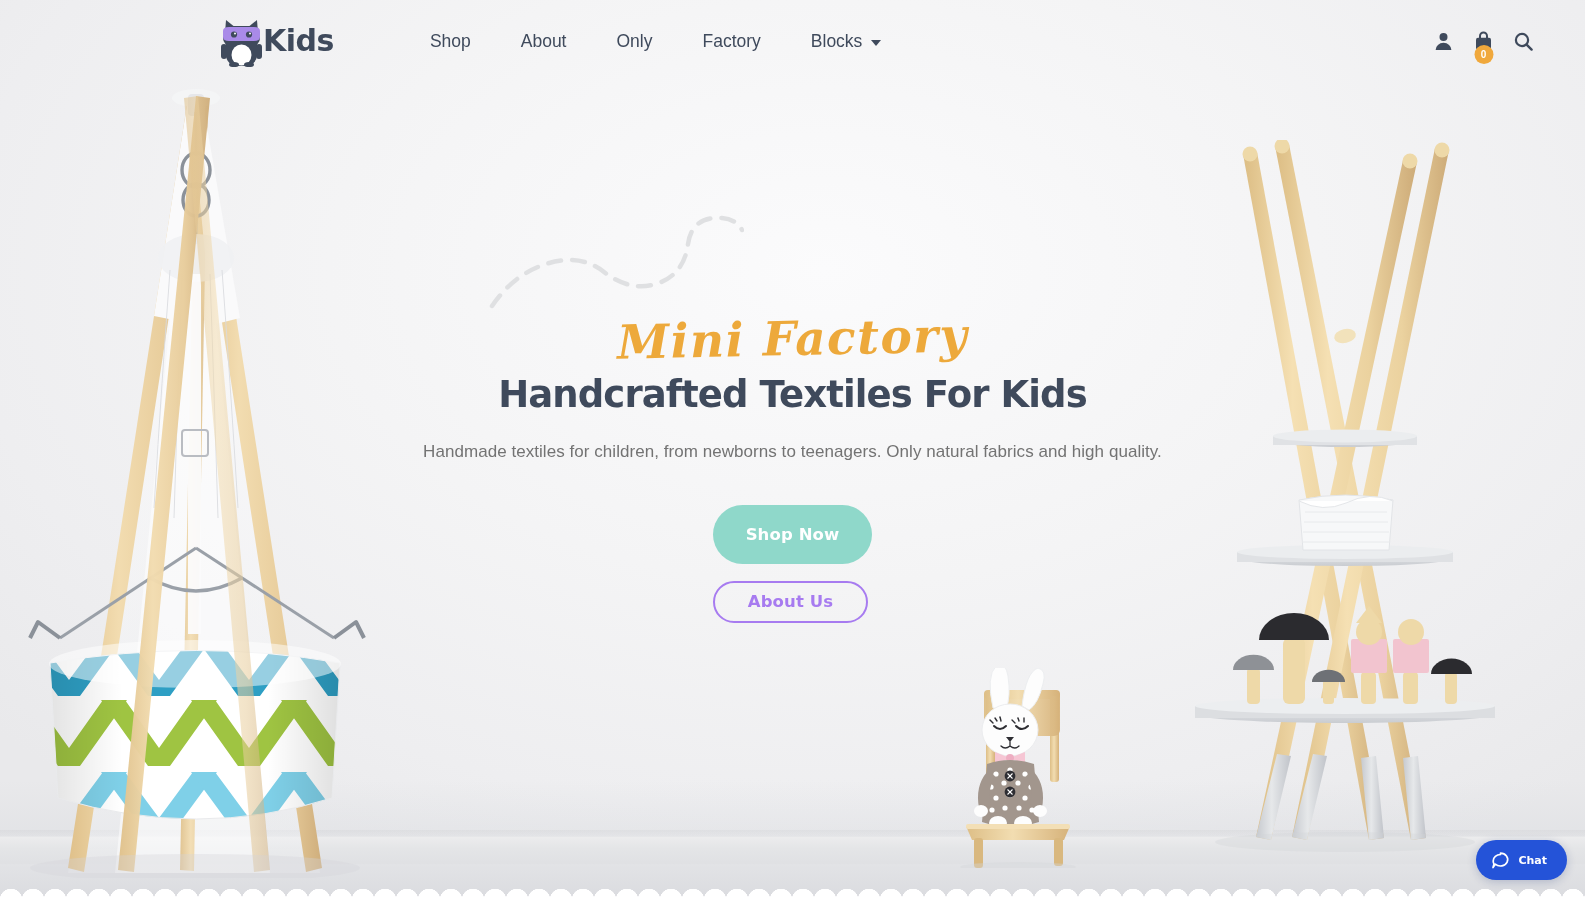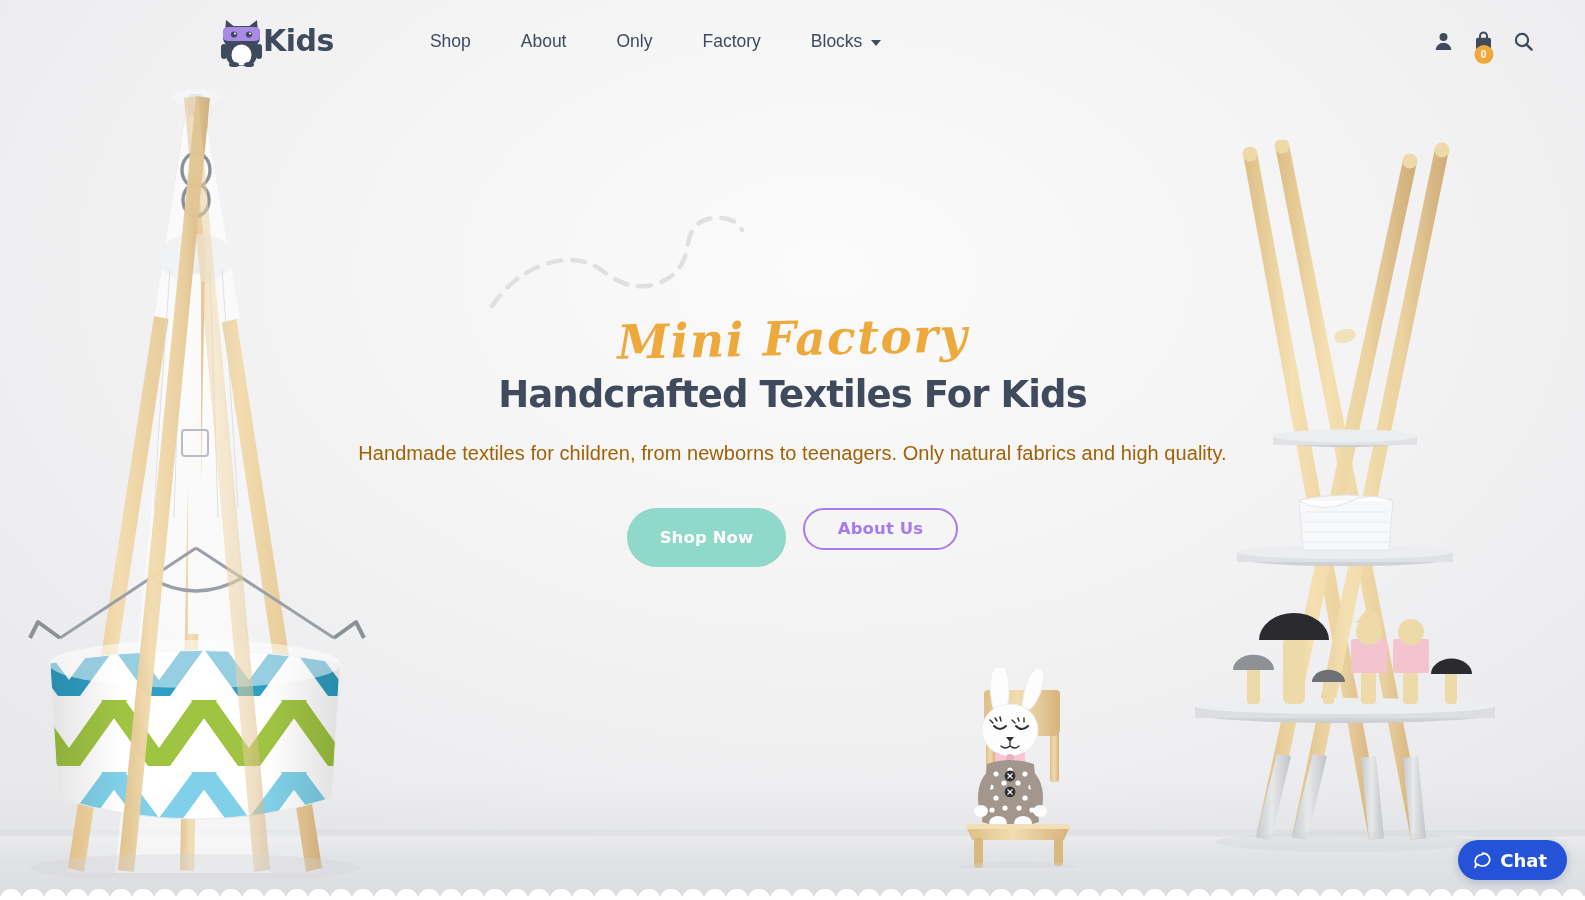--- a/index.html
+++ b/index.html
@@ -121,27 +121,27 @@
   .main-title {
     font-family: "DejaVu Sans", sans-serif;
     font-size: 37px;
     font-weight: 700;
     color: #3f4a5c;
     margin-top: 14px;
     letter-spacing: -0.9px;
     line-height: 1.05;
   }
   .sub-title {
-    font-size: 20px;
-    color: #a16207;
+    font-size: 17px;
+    color: #737373;
     margin-top: 27px;
     letter-spacing: 0.05px;
   }
 
-  .cta-row { display: flex; gap: 17px; margin-top: 43px; }
+  .cta-row { display: flex; gap: 17px; margin-top: 43px; flex-direction: column; }
   .btn {
     border-radius: 34px;
     font-size: 16.5px;
     font-weight: 700;
     cursor: pointer;
     display: flex; align-items: center; justify-content: center;
     letter-spacing: 0.1px;
     font-family: "DejaVu Sans", sans-serif;
   }
   .btn-primary {
@@ -164,21 +164,21 @@
   
   .bunny-scene { position: absolute; left: 930px; top: 668px; width: 175px; height: 200px; z-index: 11; }
 
   
   .chat {
     position: absolute; right: 18px; bottom: 20px;
     background: #2453d8; color: #fff;
     border-radius: 24px;
     height: 40px; padding: 0 20px 0 15px;
     display: flex; align-items: center; gap: 8px;
-    font-size: 18px; font-weight: 700;
+    font-size: 11px; font-weight: 700;
     cursor: pointer; z-index: 60;
     box-shadow: 0 2px 10px rgba(20,40,110,.22);
     font-family: "DejaVu Sans", sans-serif;
   }
 </style>
 </head>
 <body>
 
 <div class="stage">
 

